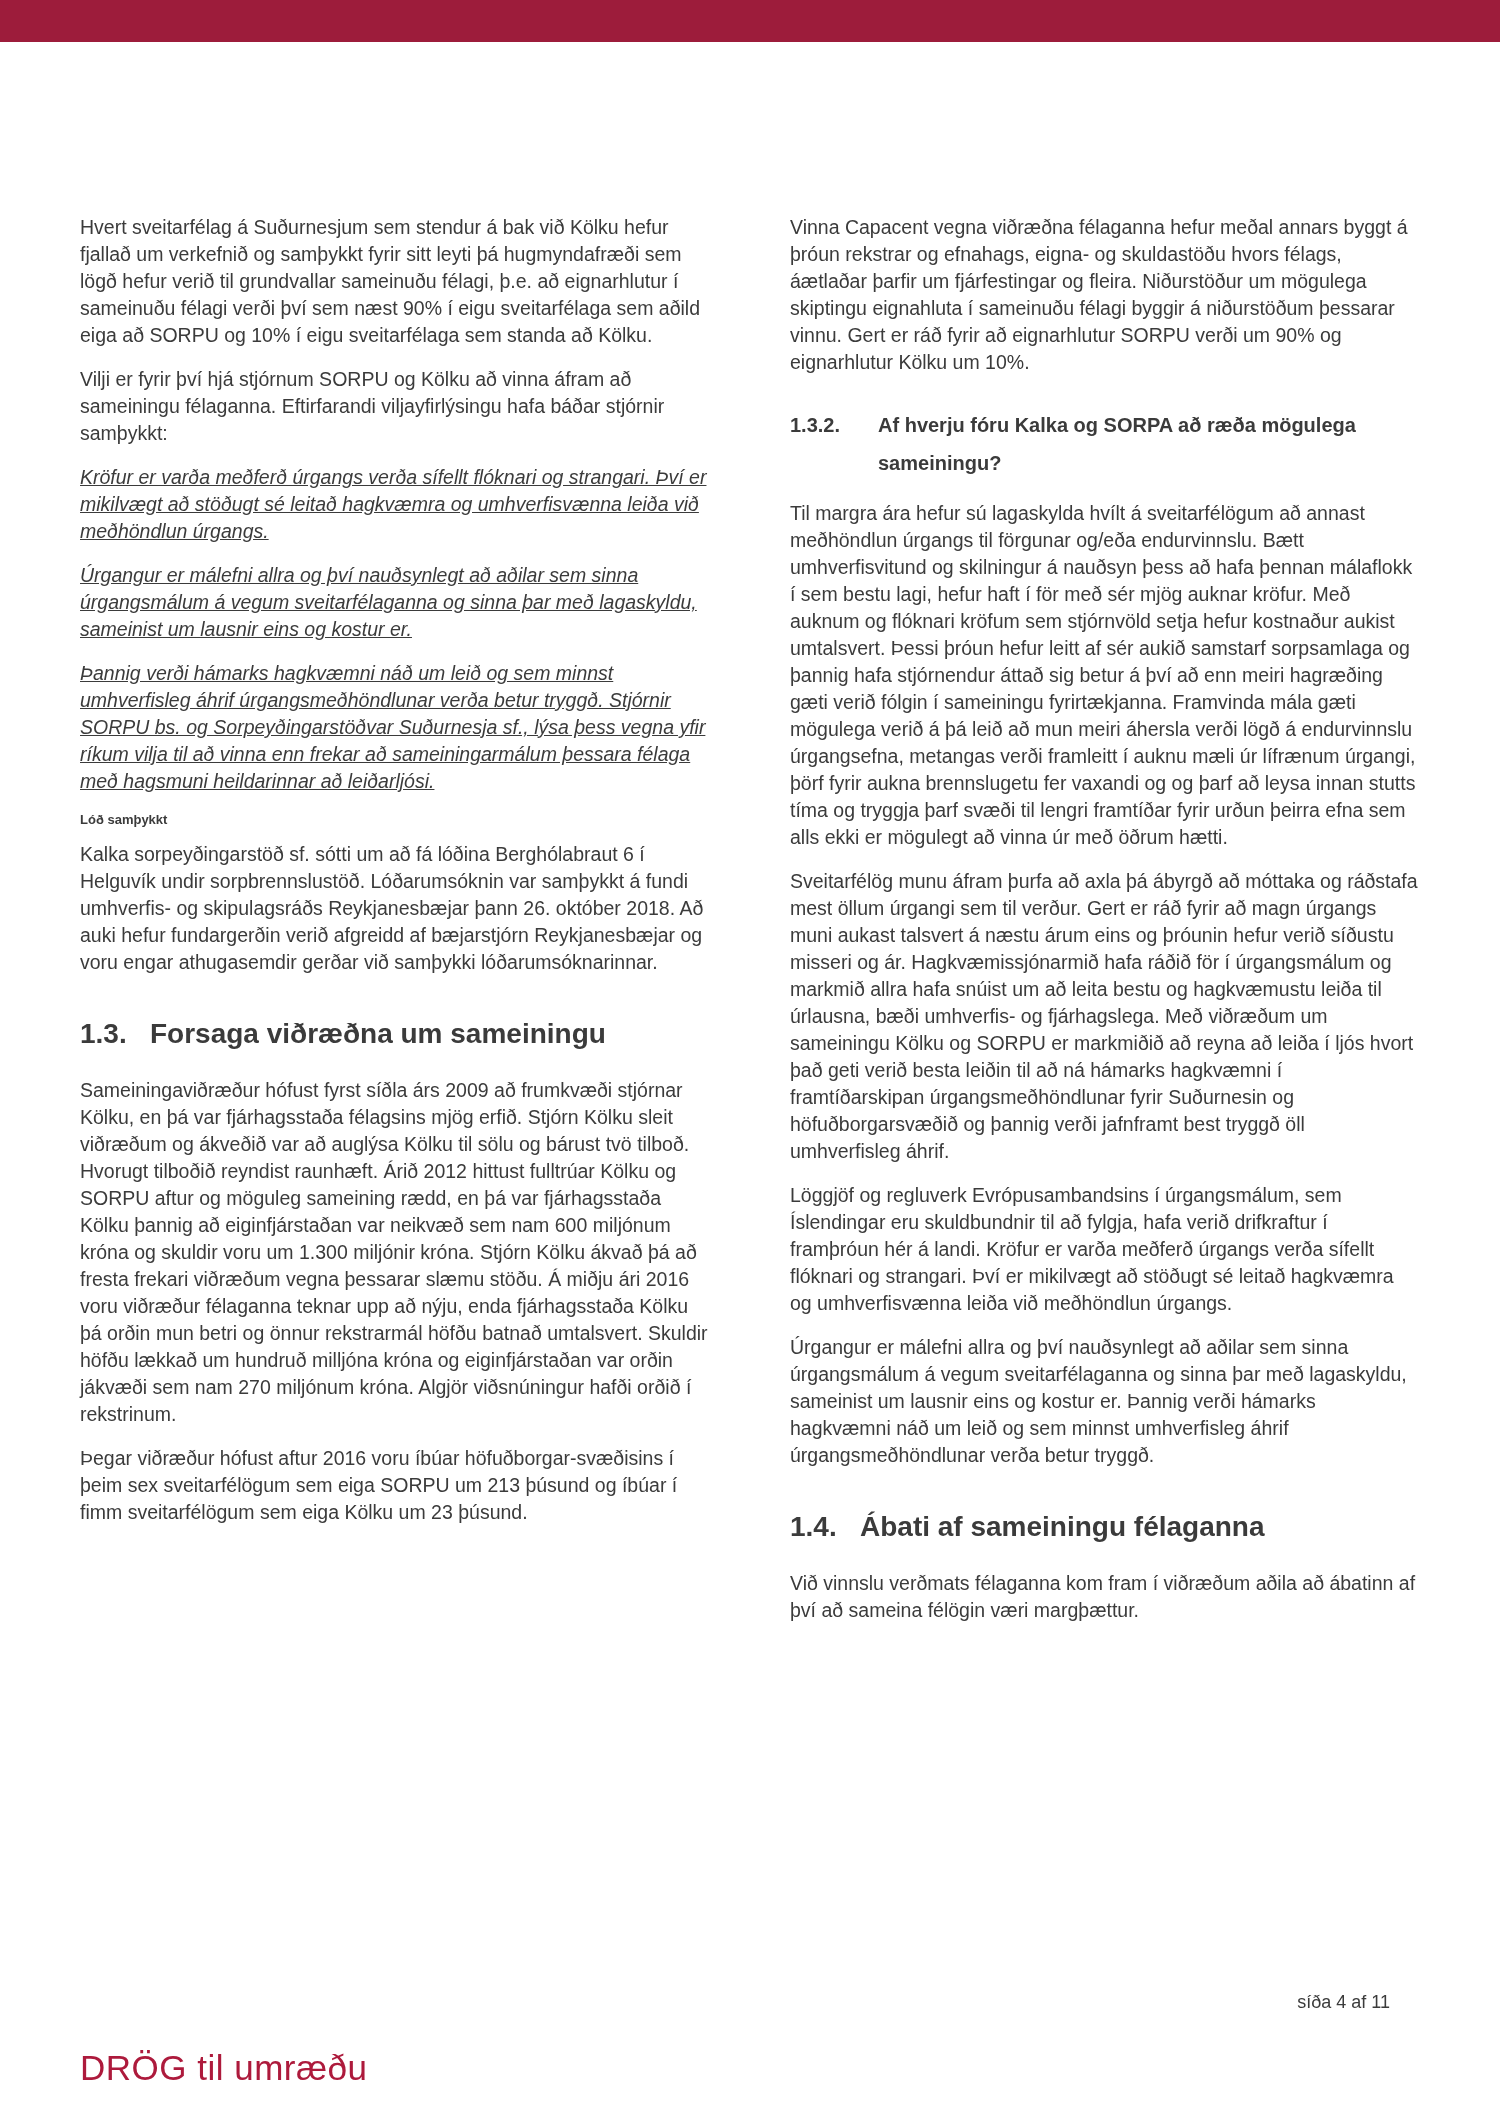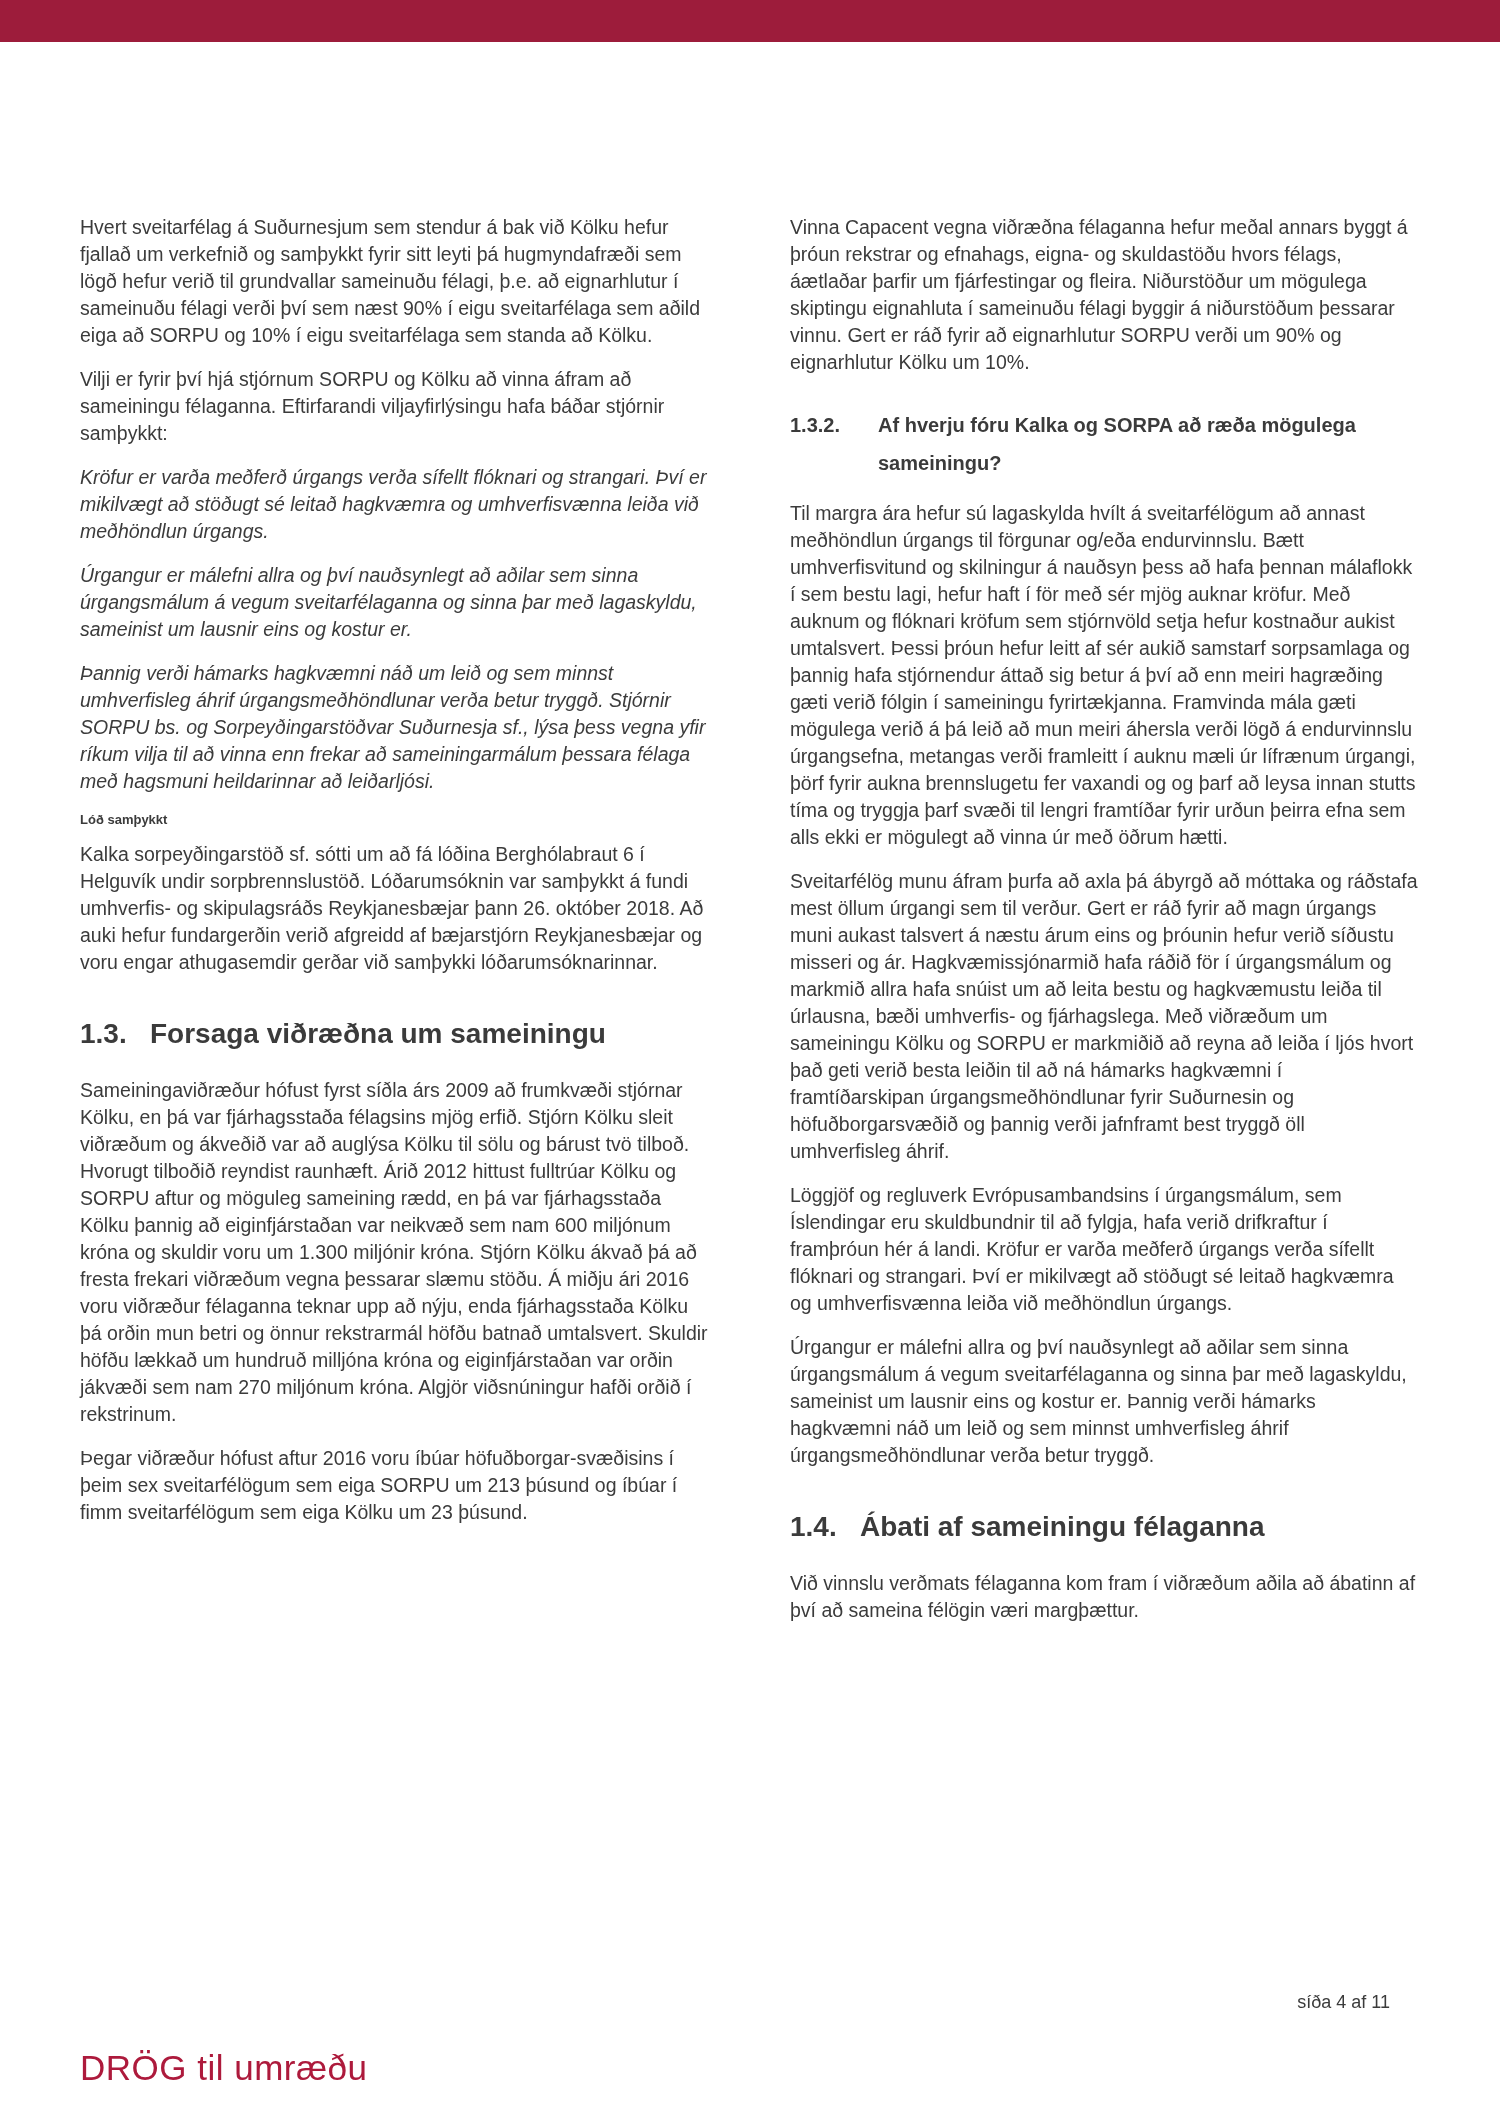--- a/index.html
+++ b/index.html
@@ -26,21 +26,21 @@
     display: flex;
     gap: 80px;
     margin-top: 18px;
   }
   .col { flex: 1 1 0; min-width: 0; }
   .col p {
     margin: 0 0 17px 0;
     font-size: 19.5px;
     line-height: 27px;
   }
-  .col p.quote { font-style: italic; }
+  .col p.quote { font-style: italic; text-decoration: underline; }
   .minor-heading {
     margin: 6px 0 14px 0;
     font-size: 13px;
     font-weight: bold;
     color: #3b3b3b;
   }
   .section-heading {
     display: flex;
     margin: 40px 0 26px 0;
     font-size: 28px;

